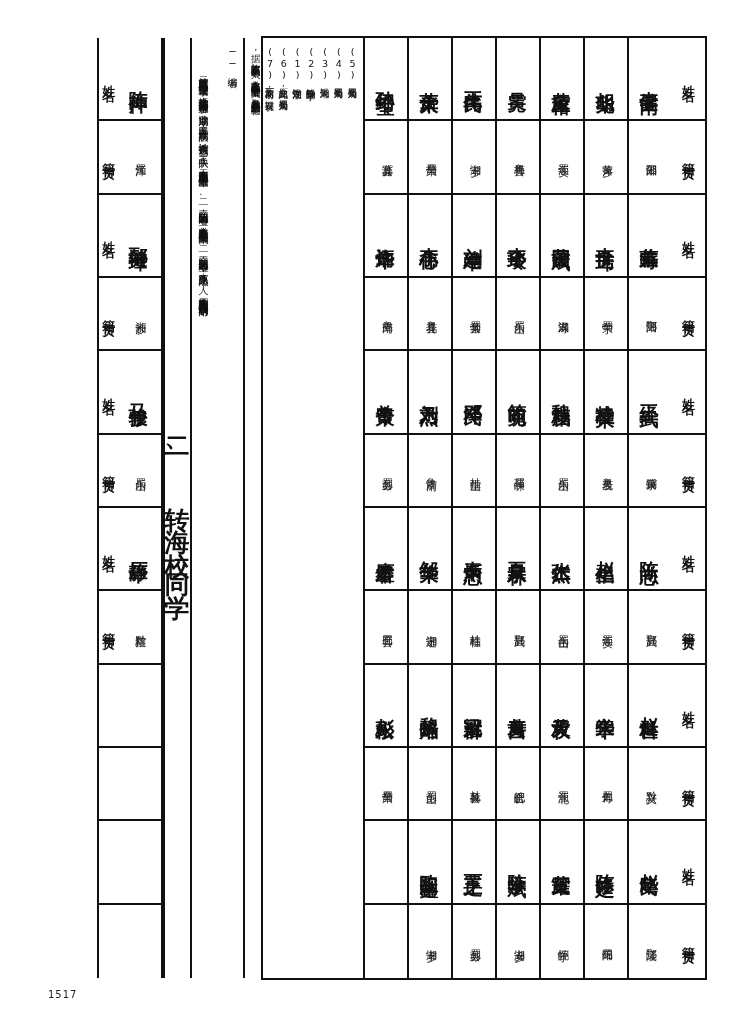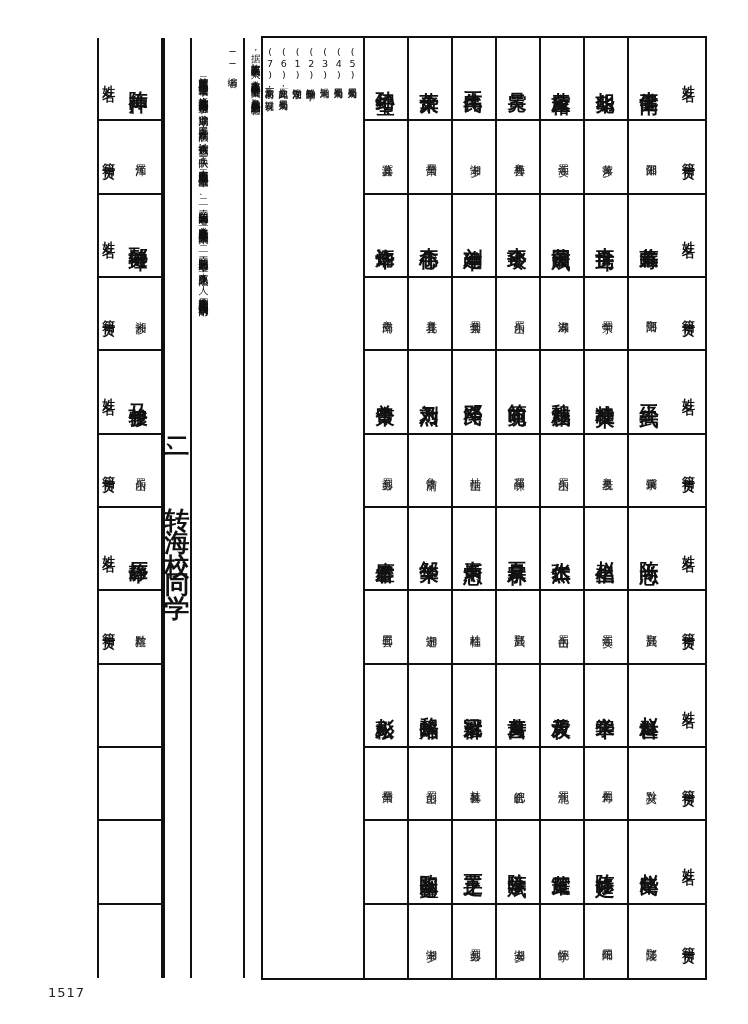--- a/index.html
+++ b/index.html
@@ -22,21 +22,21 @@
     inset: 0;
     background: #fff;
   }
 
   
   .page-number {
     position: absolute;
     left: 48px;
     bottom: 24px;
     font-family: "DejaVu Sans", "Liberation Sans", sans-serif;
-    font-size: 13px;
+    font-size: 10px;
     letter-spacing: 1px;
     color: #222;
   }
 
   
   .doc-block {
     position: absolute;
     left: 261px;
     top: 36px;
     width: 446px;

